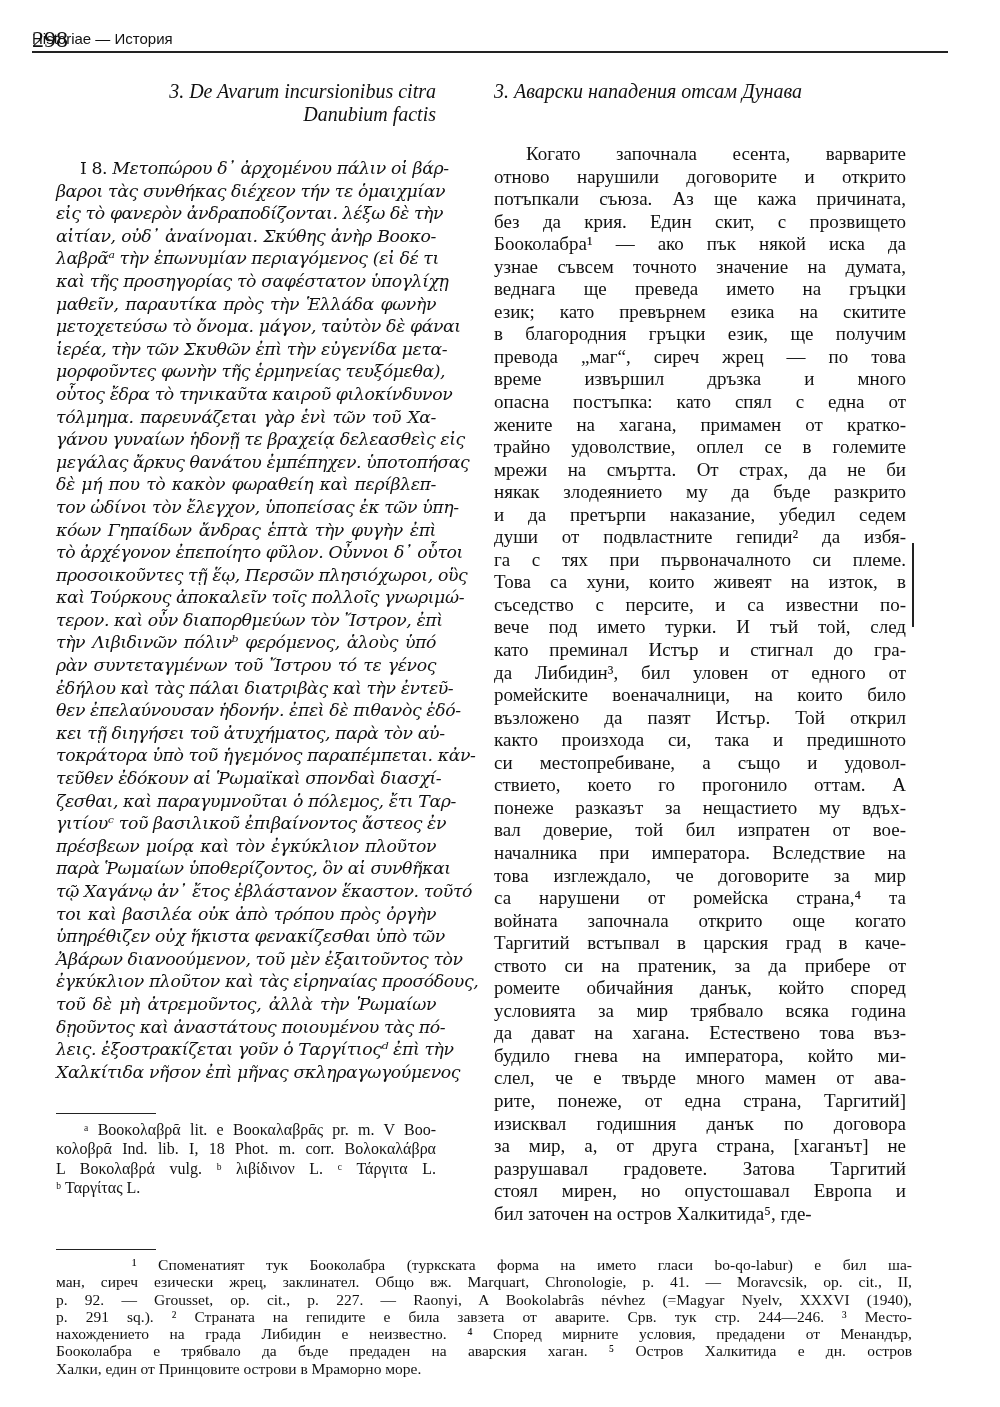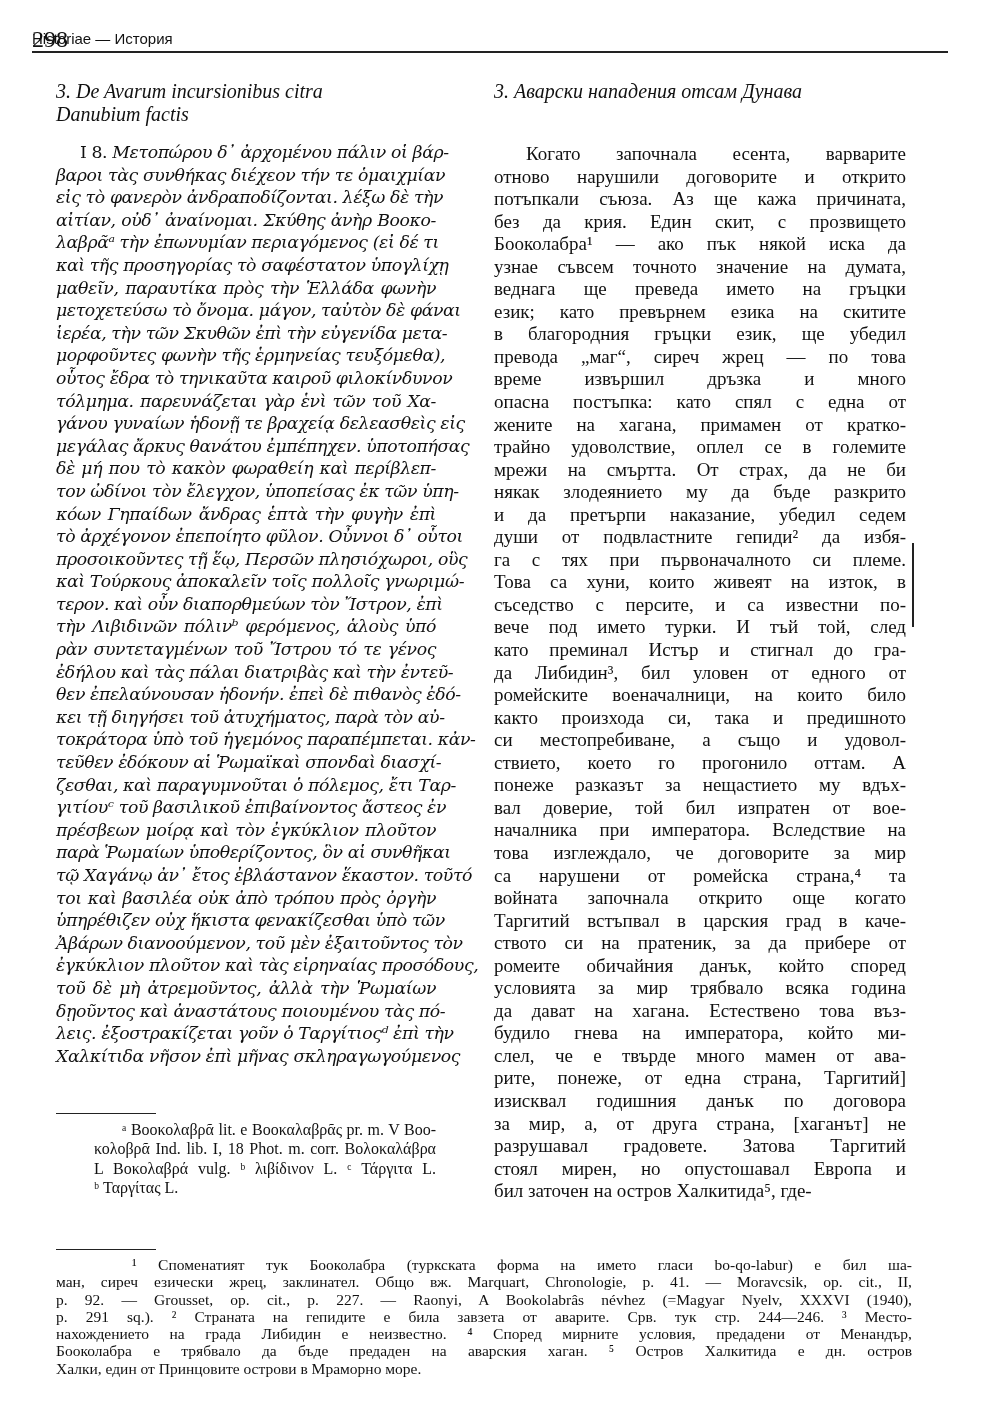--- a/index.html
+++ b/index.html
@@ -5,37 +5,37 @@
   html, body { margin: 0; padding: 0; background: #ffffff; }
   body { width: 1000px; height: 1407px; position: relative; overflow: hidden; color: #111; font-family: "Liberation Serif", serif; }
   .header { position: absolute; left: 32px; top: 26px; width: 918px; height: 26px; }
   .page-num { position: absolute; left: 0; top: 0; font-size: 24px; font-family: Liberation Serif, serif; }
   .running-title { position: absolute; left: 0; width: 100%; top: 4px; font-size: 15px; font-family: "Liberation Sans", sans-serif; }
   .header-rule { position: absolute; left: 32px; top: 51px; width: 916px; height: 0; border-top: 2px solid #222; }
 
   .col-left { position: absolute; left: 56px; top: 80px; width: 380px; }
   .col-right { position: absolute; left: 494px; top: 80px; width: 412px; }
 
-  .section-title { font-style: italic; font-size: 20px; line-height: 23px; text-align: left; font-family: "Liberation Serif", serif; }
+  .section-title { font-style: italic; font-size: 20px; line-height: 23px; text-align: right; font-family: "Liberation Serif", serif; }
   .section-title-right { text-align: left; }
 
   .greek { position: absolute; left: 56px; top: 141px; width: 380px; font-style: italic; font-size: 17.3px; line-height: 22.6px; text-align: justify; font-family: "DejaVu Serif", serif; letter-spacing: -0.4px; }
   .greek .line { display: block; text-align: justify; text-align-last: justify; white-space: nowrap; }
   .greek .line.last { text-align-last: left; }
   .greek .chap { font-style: normal; }
 
   .bulg { position: absolute; left: 494px; top: 143px; width: 412px; font-size: 19px; line-height: 22.55px; font-family: "Liberation Serif", serif; }
   .bulg .line { display: block; text-align: justify; text-align-last: justify; white-space: nowrap; }
   .bulg .line.last { text-align-last: left; }
 
   .margin-bar { position: absolute; left: 912px; top: 543px; width: 0; height: 84px; border-left: 2px solid #222; }
 
   .fn-rule-left { position: absolute; left: 56px; top: 1113px; width: 100px; border-top: 1px solid #222; }
   .crit-notes { position: absolute; left: 56px; top: 1120px; width: 380px; font-size: 16px; line-height: 19.3px; font-family: "Liberation Serif", serif; }
-  .crit-notes .line { display: block; text-align: justify; text-align-last: justify; white-space: nowrap; margin-left: 38px; }
+  .crit-notes .line { display: block; text-align: justify; text-align-last: justify; white-space: nowrap; }
   .crit-notes .line.last { text-align-last: left; }
 
   .fn-rule-bottom { position: absolute; left: 56px; top: 1249px; width: 100px; border-top: 1px solid #222; }
   .footnotes { position: absolute; left: 56px; top: 1256px; width: 856px; font-size: 15.5px; line-height: 17.3px; font-family: "Liberation Serif", serif; }
   .footnotes .line { display: block; text-align: justify; text-align-last: justify; white-space: nowrap; }
   .footnotes .line.last { text-align-last: left; }
 </style>
 </head>
 <body>
 
@@ -48,21 +48,21 @@
 <div class="col-left">
   <div class="section-title">3. De Avarum incursionibus citra</div>
   <div class="section-title">Danubium factis</div>
 </div>
 
 <div class="col-right">
   <div class="section-title section-title-right">3. Аварски нападения отсам Дунава</div>
 </div>
 
 <div class="greek" id="greek-text">
-    <span class="line" style="text-indent: 24px;"><span class="chap">I 8. </span><span>Μετοπώρου δ᾽ ἀρχομένου πάλιν οἱ βάρ-</span></span>
+    <span class="line" style="text-indent: 24px; margin-top: 16px;"><span class="chap">I 8. </span><span>Μετοπώρου δ᾽ ἀρχομένου πάλιν οἱ βάρ-</span></span>
     <span class="line">βαροι τὰς συνθήκας διέχεον τήν τε ὁμαιχμίαν</span>
     <span class="line">εἰς τὸ φανερὸν ἀνδραποδίζονται. λέξω δὲ τὴν</span>
     <span class="line">αἰτίαν, οὐδ᾽ ἀναίνομαι. Σκύθης ἀνὴρ Βοοκο-</span>
     <span class="line">λαβρᾶᵃ τὴν ἐπωνυμίαν περιαγόμενος (εἰ δέ τι</span>
     <span class="line">καὶ τῆς προσηγορίας τὸ σαφέστατον ὑπογλίχῃ</span>
     <span class="line">μαθεῖν, παραυτίκα πρὸς τὴν Ἑλλάδα φωνὴν</span>
     <span class="line">μετοχετεύσω τὸ ὄνομα. μάγον, ταὐτὸν δὲ φάναι</span>
     <span class="line">ἱερέα, τὴν τῶν Σκυθῶν ἐπὶ τὴν εὐγενίδα μετα-</span>
     <span class="line">μορφοῦντες φωνὴν τῆς ἑρμηνείας τευξόμεθα),</span>
     <span class="line">οὗτος ἔδρα τὸ τηνικαῦτα καιροῦ φιλοκίνδυνον</span>
@@ -99,37 +99,38 @@
   </div>
 <div class="bulg" id="bulg-text">
     <span class="line" style="text-indent: 32px;">Когато започнала есента, варварите</span>
     <span class="line">отново нарушили договорите и открито</span>
     <span class="line">потъпкали съюза. Аз ще кажа причината,</span>
     <span class="line">без да крия. Един скит, с прозвището</span>
     <span class="line">Бооколабра¹ — ако пък някой иска да</span>
     <span class="line">узнае съвсем точното значение на думата,</span>
     <span class="line">веднага ще преведа името на гръцки</span>
     <span class="line">език; като превърнем езика на скитите</span>
-    <span class="line">в благородния гръцки език, ще убедил</span>
+    <span class="line">в благородния гръцки език, ще получим</span>
     <span class="line">превода „маг“, сиреч жрец — по това</span>
     <span class="line">време извършил дръзка и много</span>
     <span class="line">опасна постъпка: като спял с една от</span>
     <span class="line">жените на хагана, примамен от кратко-</span>
     <span class="line">трайно удоволствие, оплел се в големите</span>
     <span class="line">мрежи на смъртта. От страх, да не би</span>
     <span class="line">някак злодеянието му да бъде разкрито</span>
     <span class="line">и да претърпи наказание, убедил седем</span>
     <span class="line">души от подвластните гепиди² да избя-</span>
     <span class="line">га с тях при първоначалното си племе.</span>
     <span class="line">Това са хуни, които живеят на изток, в</span>
     <span class="line">съседство с персите, и са известни по-</span>
     <span class="line">вече под името турки. И тъй той, след</span>
     <span class="line">като преминал Истър и стигнал до гра-</span>
     <span class="line">да Либидин³, бил уловен от едного от</span>
     <span class="line">ромейските военачалници, на които било</span>
+    <span class="line">възложено да пазят Истър. Той открил</span>
     <span class="line">както произхода си, така и предишното</span>
     <span class="line">си местопребиване, а също и удовол-</span>
     <span class="line">ствието, което го прогонило оттам. А</span>
     <span class="line">понеже разказът за нещастието му вдъх-</span>
     <span class="line">вал доверие, той бил изпратен от вое-</span>
     <span class="line">началника при императора. Вследствие на</span>
     <span class="line">това изглеждало, че договорите за мир</span>
     <span class="line">са нарушени от ромейска страна,⁴ та</span>
     <span class="line">войната започнала открито още когато</span>
     <span class="line">Таргитий встъпвал в царския град в каче-</span>

